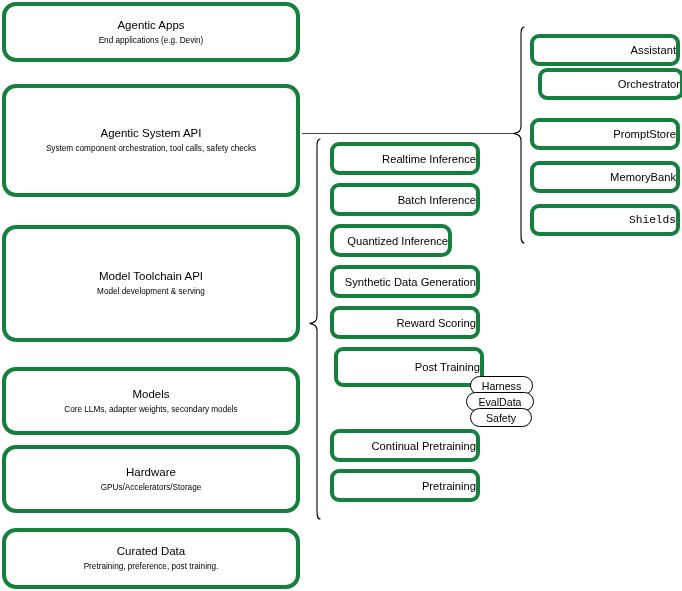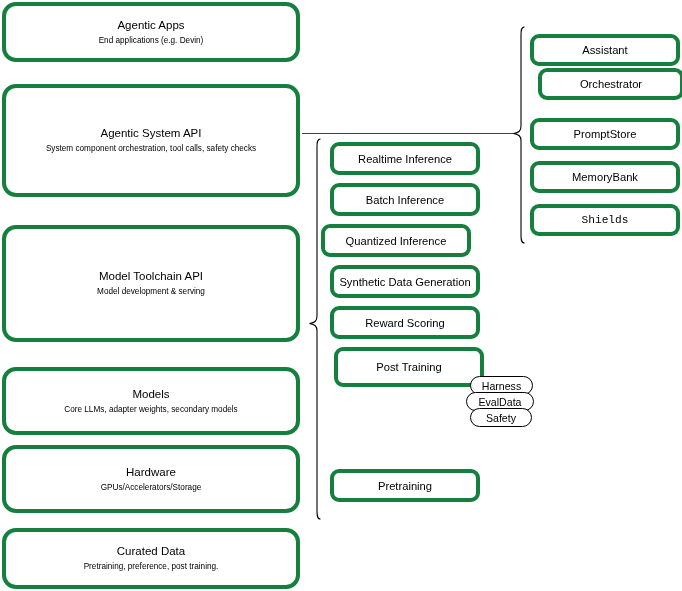--- a/index.html
+++ b/index.html
@@ -44,20 +44,21 @@
   .layer-sub {
     font-size: 8.2px;
     line-height: 12px;
     color: #000000;
     margin-top: 2px;
   }
 
   
   .cap-box {
     border-radius: 9px;
+    align-items: flex-end;
   }
   .cap-label {
     font-size: 11.2px;
     line-height: 14px;
     color: #000000;
     white-space: nowrap;
   }
 
   
   .pill {
@@ -136,31 +137,34 @@
   <svg class="brace" style="left:308px; top:138px;" width="14" height="382" viewBox="0 0 14 382">
     <path d="M12.5 1 C 9 1 9 5 9 9 L 9 178 C 9 183 7 184.5 1.5 185.5 C 7 186.5 9 188 9 193 L 9 373 C 9 377 9 381 12.5 381"></path>
   </svg>
 
   <div class="rbox cap-box" style="left:330px; top:142px; width:150px; height:33px;">
     <div class="cap-label">Realtime Inference</div>
   </div>
   <div class="rbox cap-box" style="left:330px; top:183px; width:150px; height:33px;">
     <div class="cap-label">Batch Inference</div>
   </div>
-  <div class="rbox cap-box" style="left:321px; top:224px; width:150px; height:33px;">
+  <div class="rbox cap-box" style="left:330px; top:224px; width:122px; height:33px;border-radius:10px;">
     <div class="cap-label">Quantized Inference</div>
   </div>
   <div class="rbox cap-box" style="left:330px; top:265px; width:150px; height:33px;">
     <div class="cap-label">Synthetic Data Generation</div>
   </div>
   <div class="rbox cap-box" style="left:330px; top:306px; width:150px; height:33px;">
     <div class="cap-label">Reward Scoring</div>
   </div>
   <div class="rbox cap-box" style="left:334px; top:347px; width:150px; height:40px;">
     <div class="cap-label">Post Training</div>
+  </div>
+  <div class="rbox cap-box" style="left:330px; top:429px; width:150px; height:33px;">
+    <div class="cap-label">Continual Pretraining</div>
   </div>
   <div class="rbox cap-box" style="left:330px; top:469px; width:150px; height:33px;">
     <div class="cap-label">Pretraining</div>
   </div>
 
   <div class="pill" style="left:470px; top:376px; width:63px; height:19px;">Harness</div>
   <div class="pill" style="left:466px; top:392px; width:68px; height:19px;">EvalData</div>
   <div class="pill" style="left:470px; top:408px; width:62px; height:19px;">Safety</div>
 
   <svg class="brace" style="left:512px; top:26px;" width="14" height="218" viewBox="0 0 14 218">

